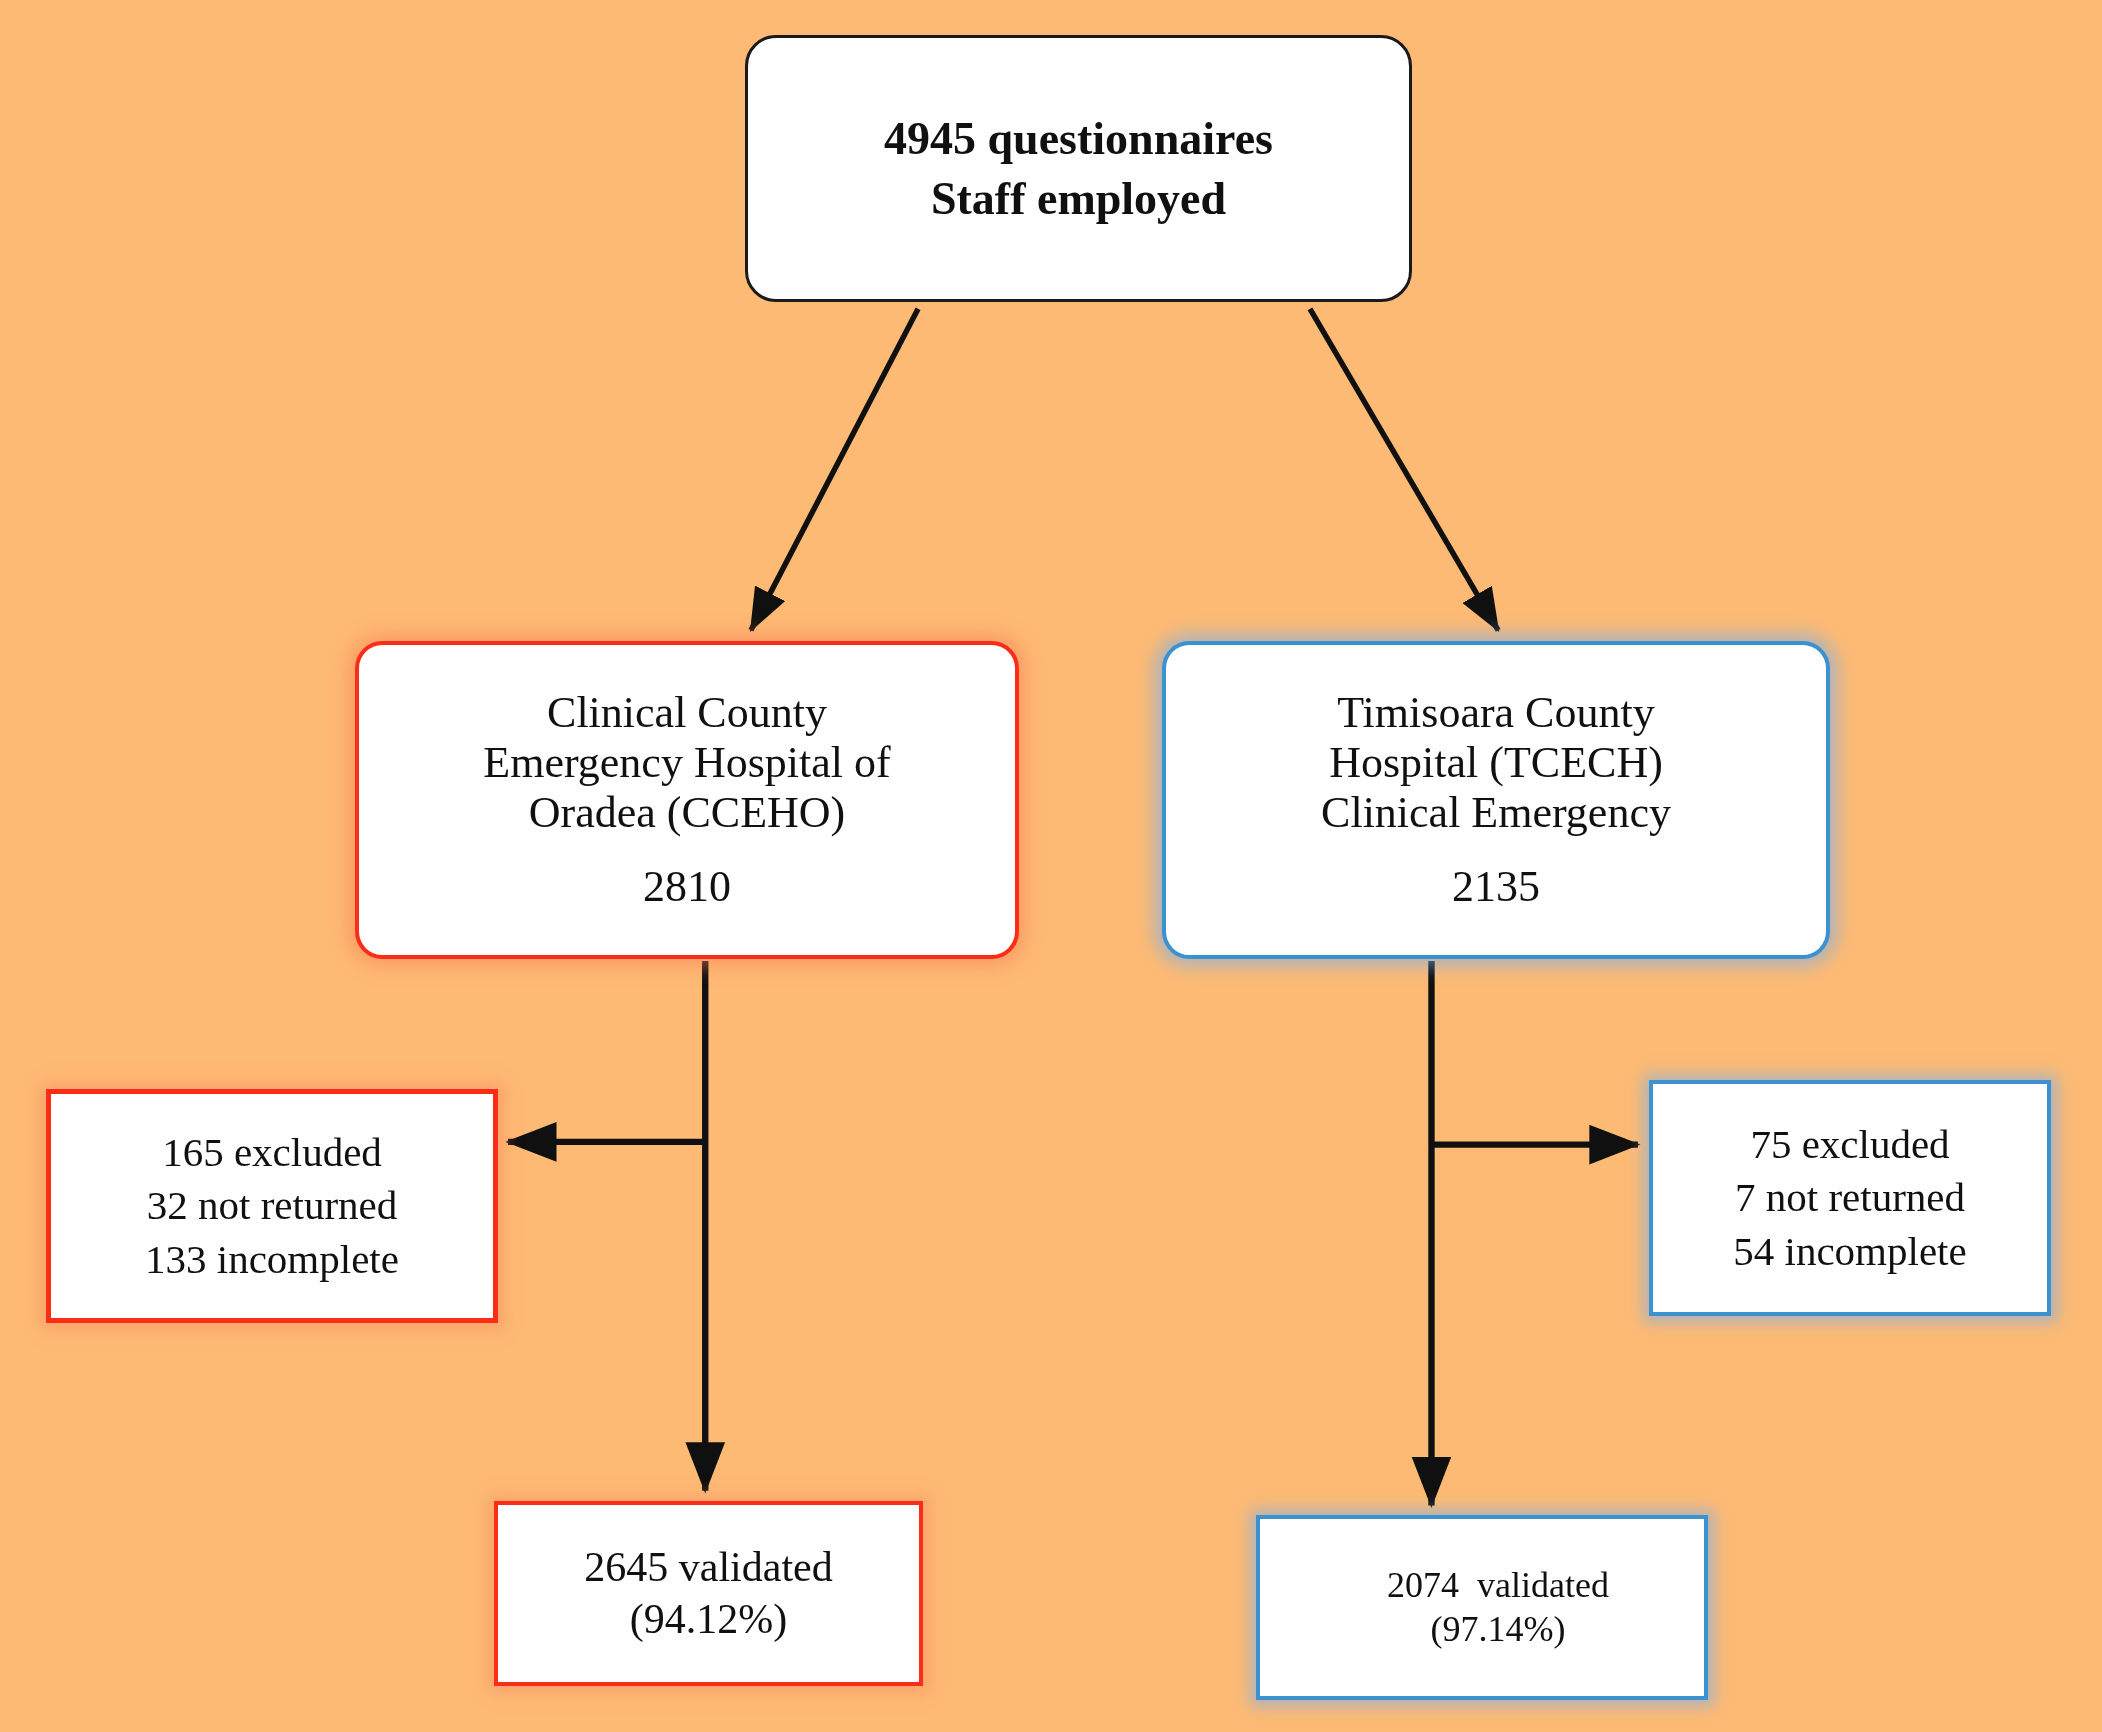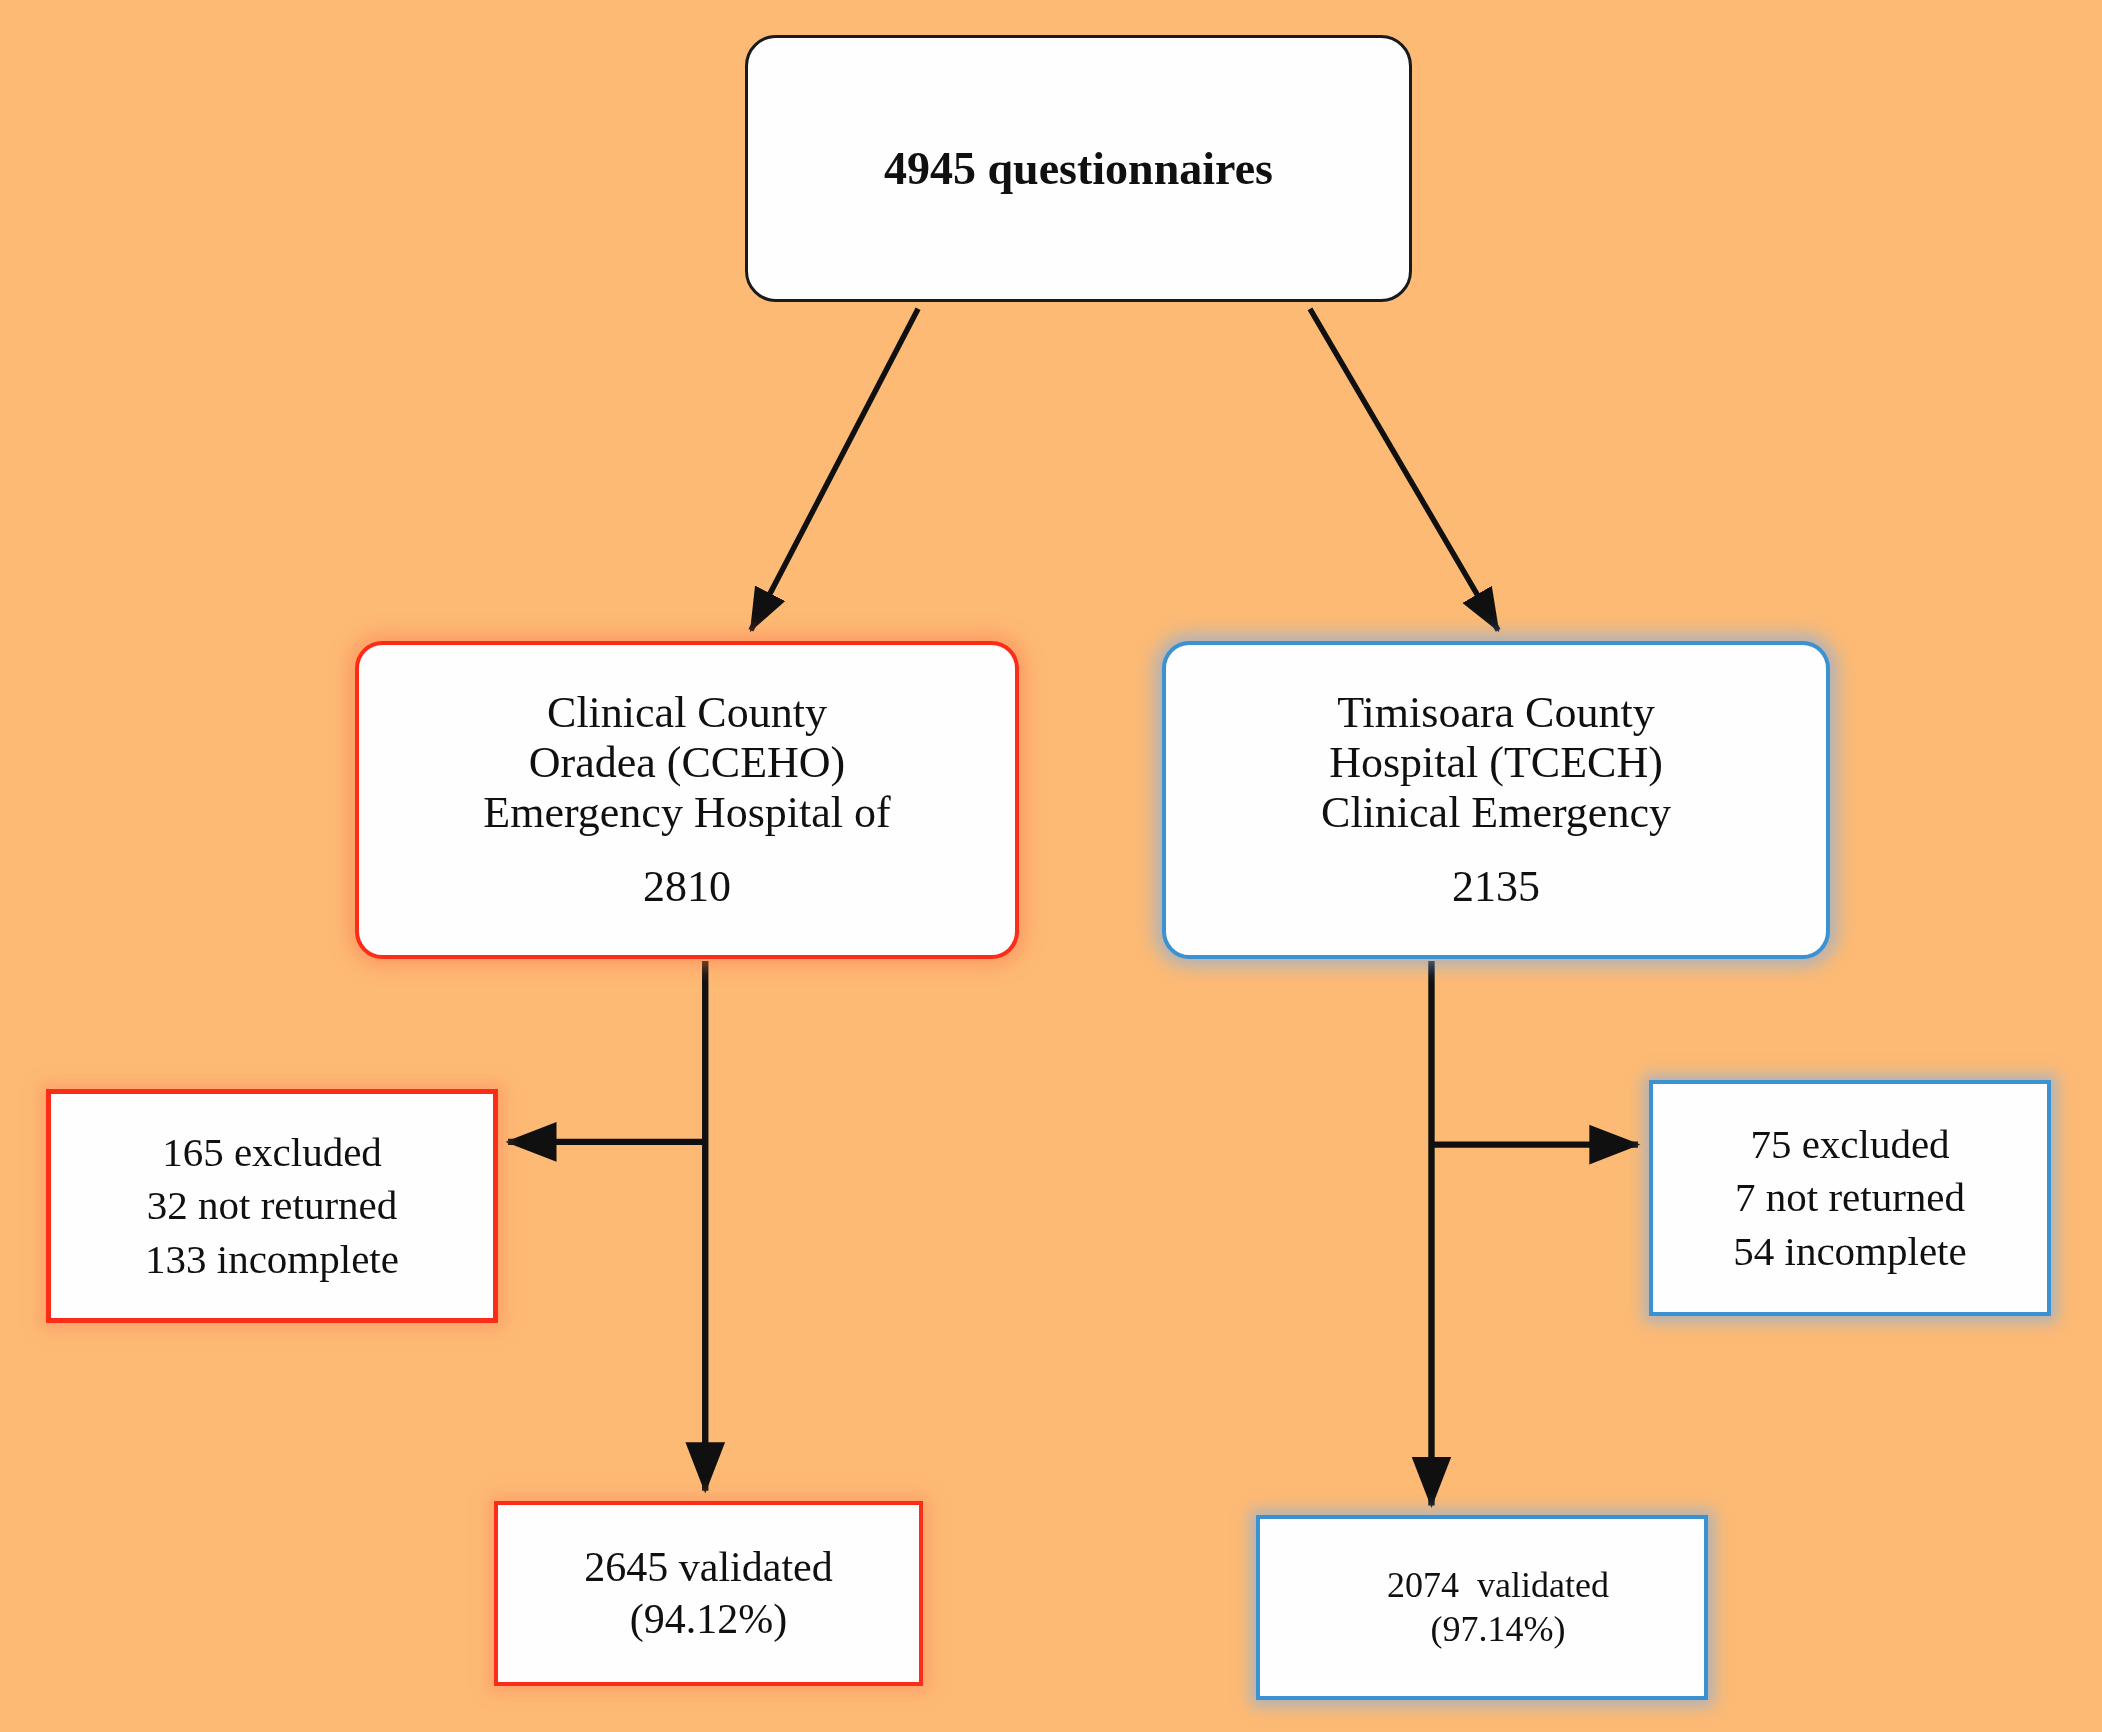--- a/index.html
+++ b/index.html
@@ -121,26 +121,27 @@
 
     <line x1="772" y1="1250" x2="556" y2="1250" stroke="#101010" stroke-width="7" marker-end="url(#arrowhead)"></line>
 
     <line x1="1567" y1="1052" x2="1567" y2="1648" stroke="#101010" stroke-width="7" marker-end="url(#arrowhead)"></line>
 
     <line x1="1567" y1="1253" x2="1793" y2="1253" stroke="#101010" stroke-width="7" marker-end="url(#arrowhead)"></line>
   </svg>
 
   <div class="node" id="root-node">
     <span class="line">4945 questionnaires</span>
+    <span class="line">Staff employed</span>
   </div>
 
   <div class="node" id="ccheo-node">
     <span class="line">Clinical County</span>
+    <span class="line">Emergency Hospital of</span>
     <span class="line">Oradea (CCEHO)</span>
-    <span class="line">Emergency Hospital of</span>
     <span class="line count">2810</span>
   </div>
 
   <div class="node" id="tcech-node">
     <span class="line">Timisoara County</span>
     <span class="line">Hospital (TCECH)</span>
     <span class="line">Clinical Emergency</span>
     <span class="line count">2135</span>
   </div>
 

